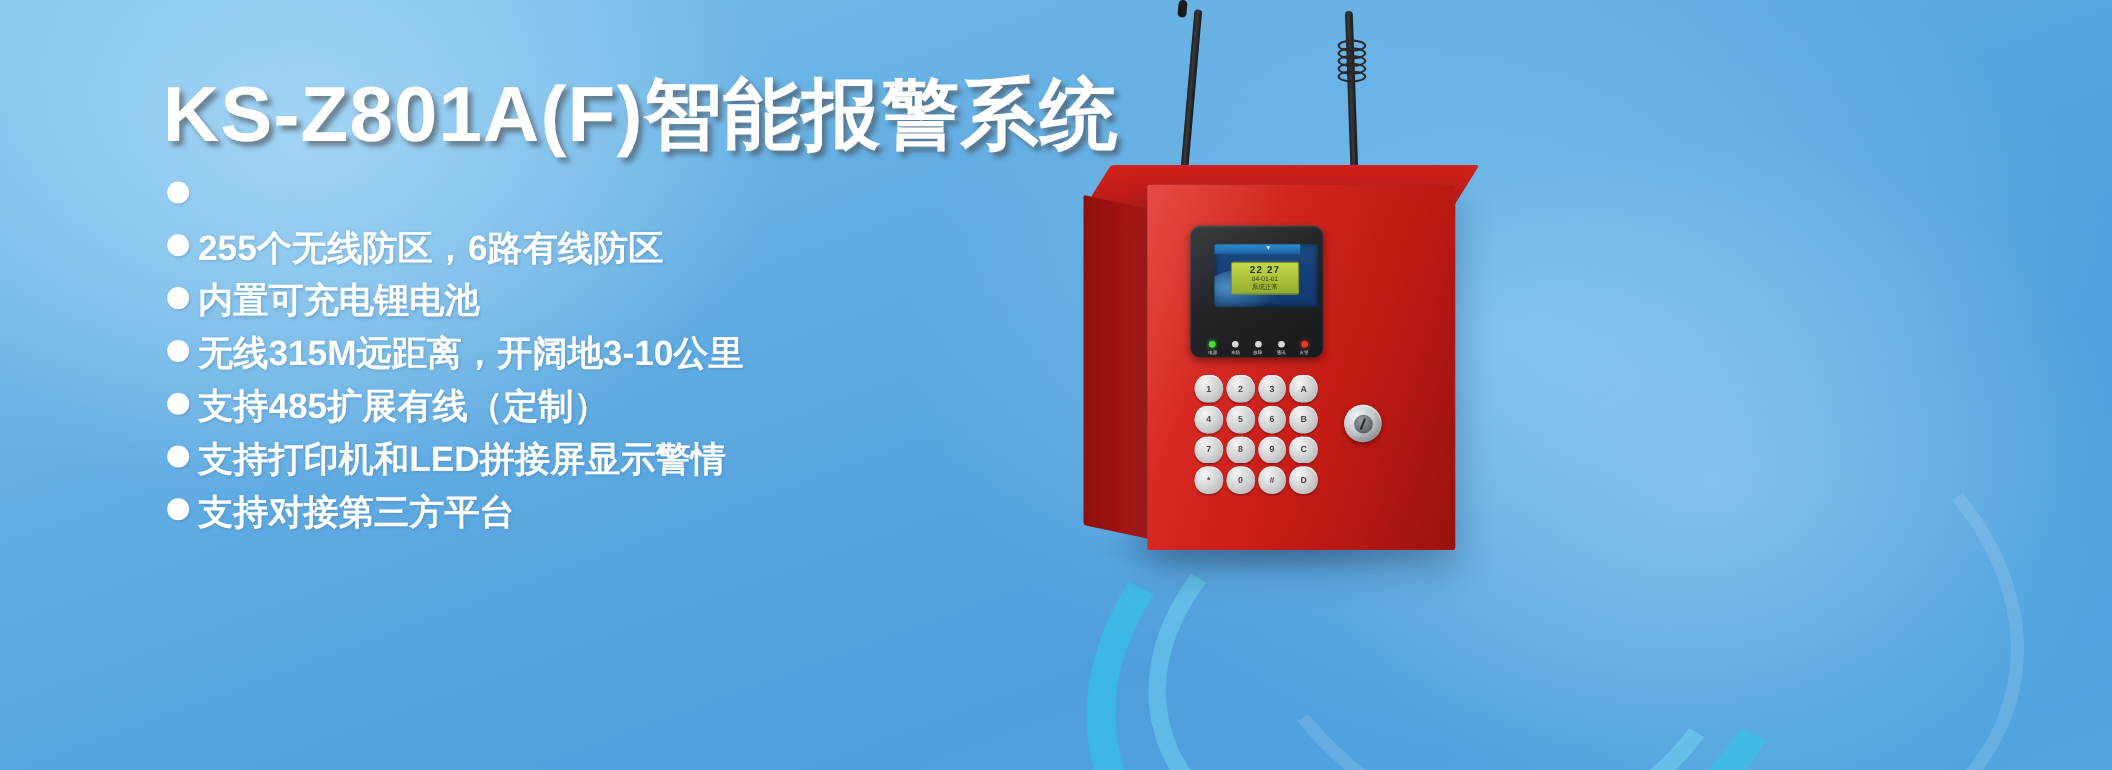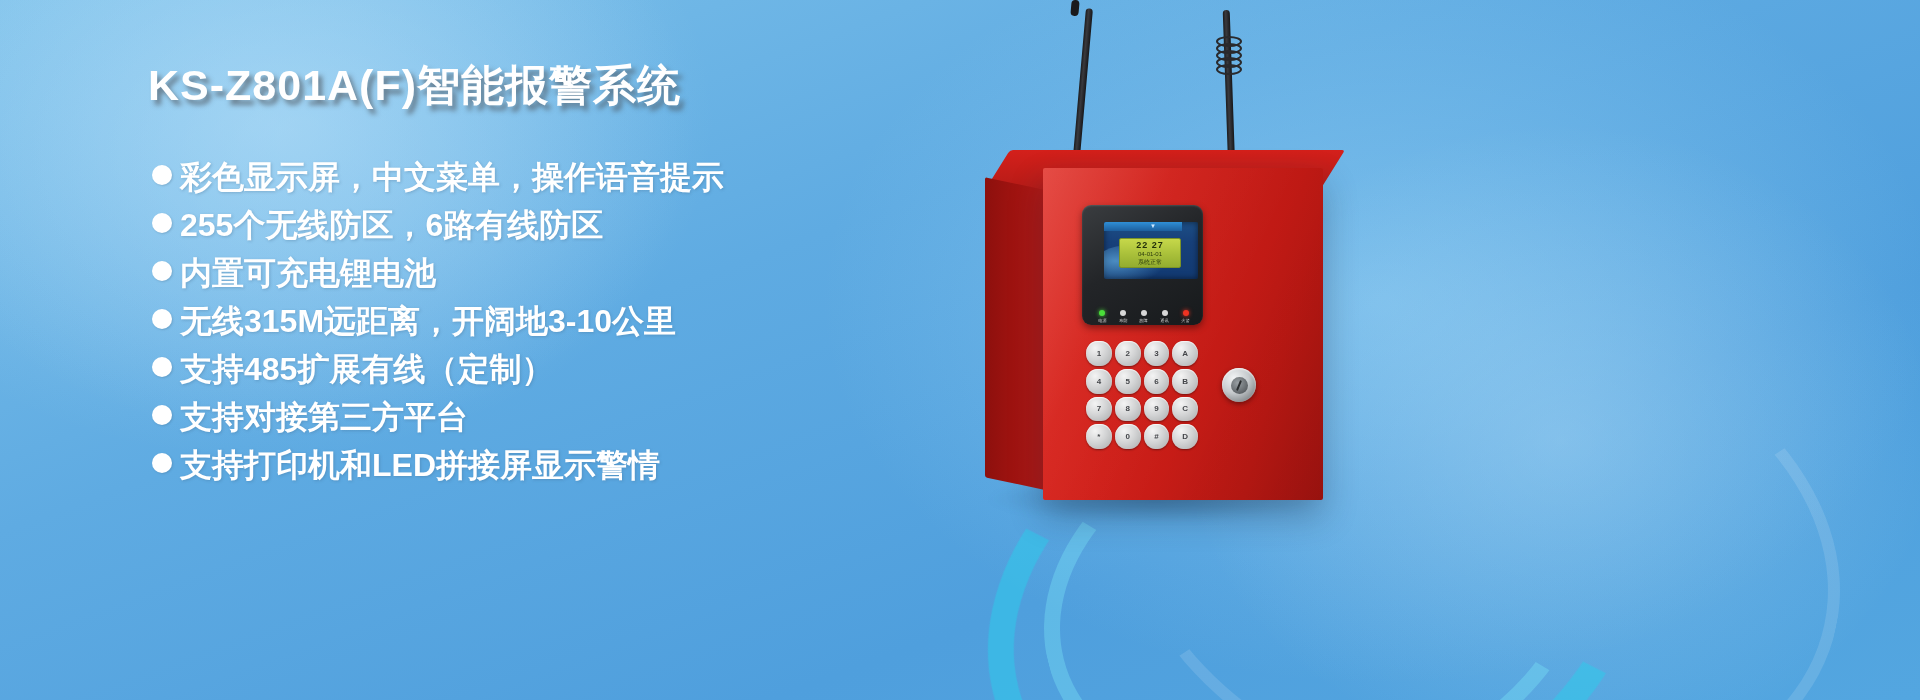--- a/index.html
+++ b/index.html
@@ -38,21 +38,21 @@
     background:radial-gradient(ellipse at center, rgba(190,228,250,0.42) 0%, rgba(190,228,250,0) 70%);
     pointer-events:none;}
   .glow-br{position:absolute;left:1180px;top:120px;width:760px;height:640px;
     background:radial-gradient(ellipse at center, rgba(205,236,252,0.30) 0%, rgba(205,236,252,0) 70%);
     pointer-events:none;}
 
   
   .content{position:absolute;left:0;top:0;width:960px;height:700px;}
   .title{
     position:absolute;left:148px;top:57px;
-    font-size:43px;font-weight:bold;color:#ffffff;
+    font-size:71px;font-weight:bold;color:#ffffff;
     letter-spacing:1px;white-space:nowrap;
     text-shadow:4px 5px 5px rgba(70,72,78,0.58);
   }
   .features{position:absolute;left:152px;top:155px;width:800px;}
   .feature{
     display:flex;align-items:flex-start;
     height:48px;margin-bottom:0px;
   }
   .bullet{
     flex:0 0 auto;width:20px;height:20px;border-radius:50%;
@@ -176,45 +176,44 @@
   <div class="swoosh swoosh-c"></div>
   <div class="swoosh swoosh-a"></div>
   <div class="swoosh swoosh-b"></div>
 
   <div class="content">
     <div class="title">KS-Z801A(F)智能报警系统</div>
 
     <div class="features">
       <div class="feature">
         <span class="bullet"></span>
-        <span class="feature-text">彩色显示屏，中文菜单，操作语音提示</span>
       </div>
       <div class="feature">
         <span class="bullet"></span>
         <span class="feature-text">255个无线防区，6路有线防区</span>
       </div>
       <div class="feature">
         <span class="bullet"></span>
         <span class="feature-text">内置可充电锂电池</span>
       </div>
       <div class="feature">
         <span class="bullet"></span>
         <span class="feature-text">无线315M远距离，开阔地3-10公里</span>
       </div>
       <div class="feature">
         <span class="bullet"></span>
         <span class="feature-text">支持485扩展有线（定制）</span>
       </div>
       <div class="feature">
         <span class="bullet"></span>
+        <span class="feature-text">支持打印机和LED拼接屏显示警情</span>
+      </div>
+      <div class="feature">
+        <span class="bullet"></span>
         <span class="feature-text">支持对接第三方平台</span>
-      </div>
-      <div class="feature">
-        <span class="bullet"></span>
-        <span class="feature-text">支持打印机和LED拼接屏显示警情</span>
       </div>
     </div>
   </div>
 
   <div>
     <div class="antenna ant-left"></div>
     <div class="ant-left-tip"></div>
     <div class="antenna ant-right"></div>
     <div class="ant-coil">
       <i style="top:0px"></i>

